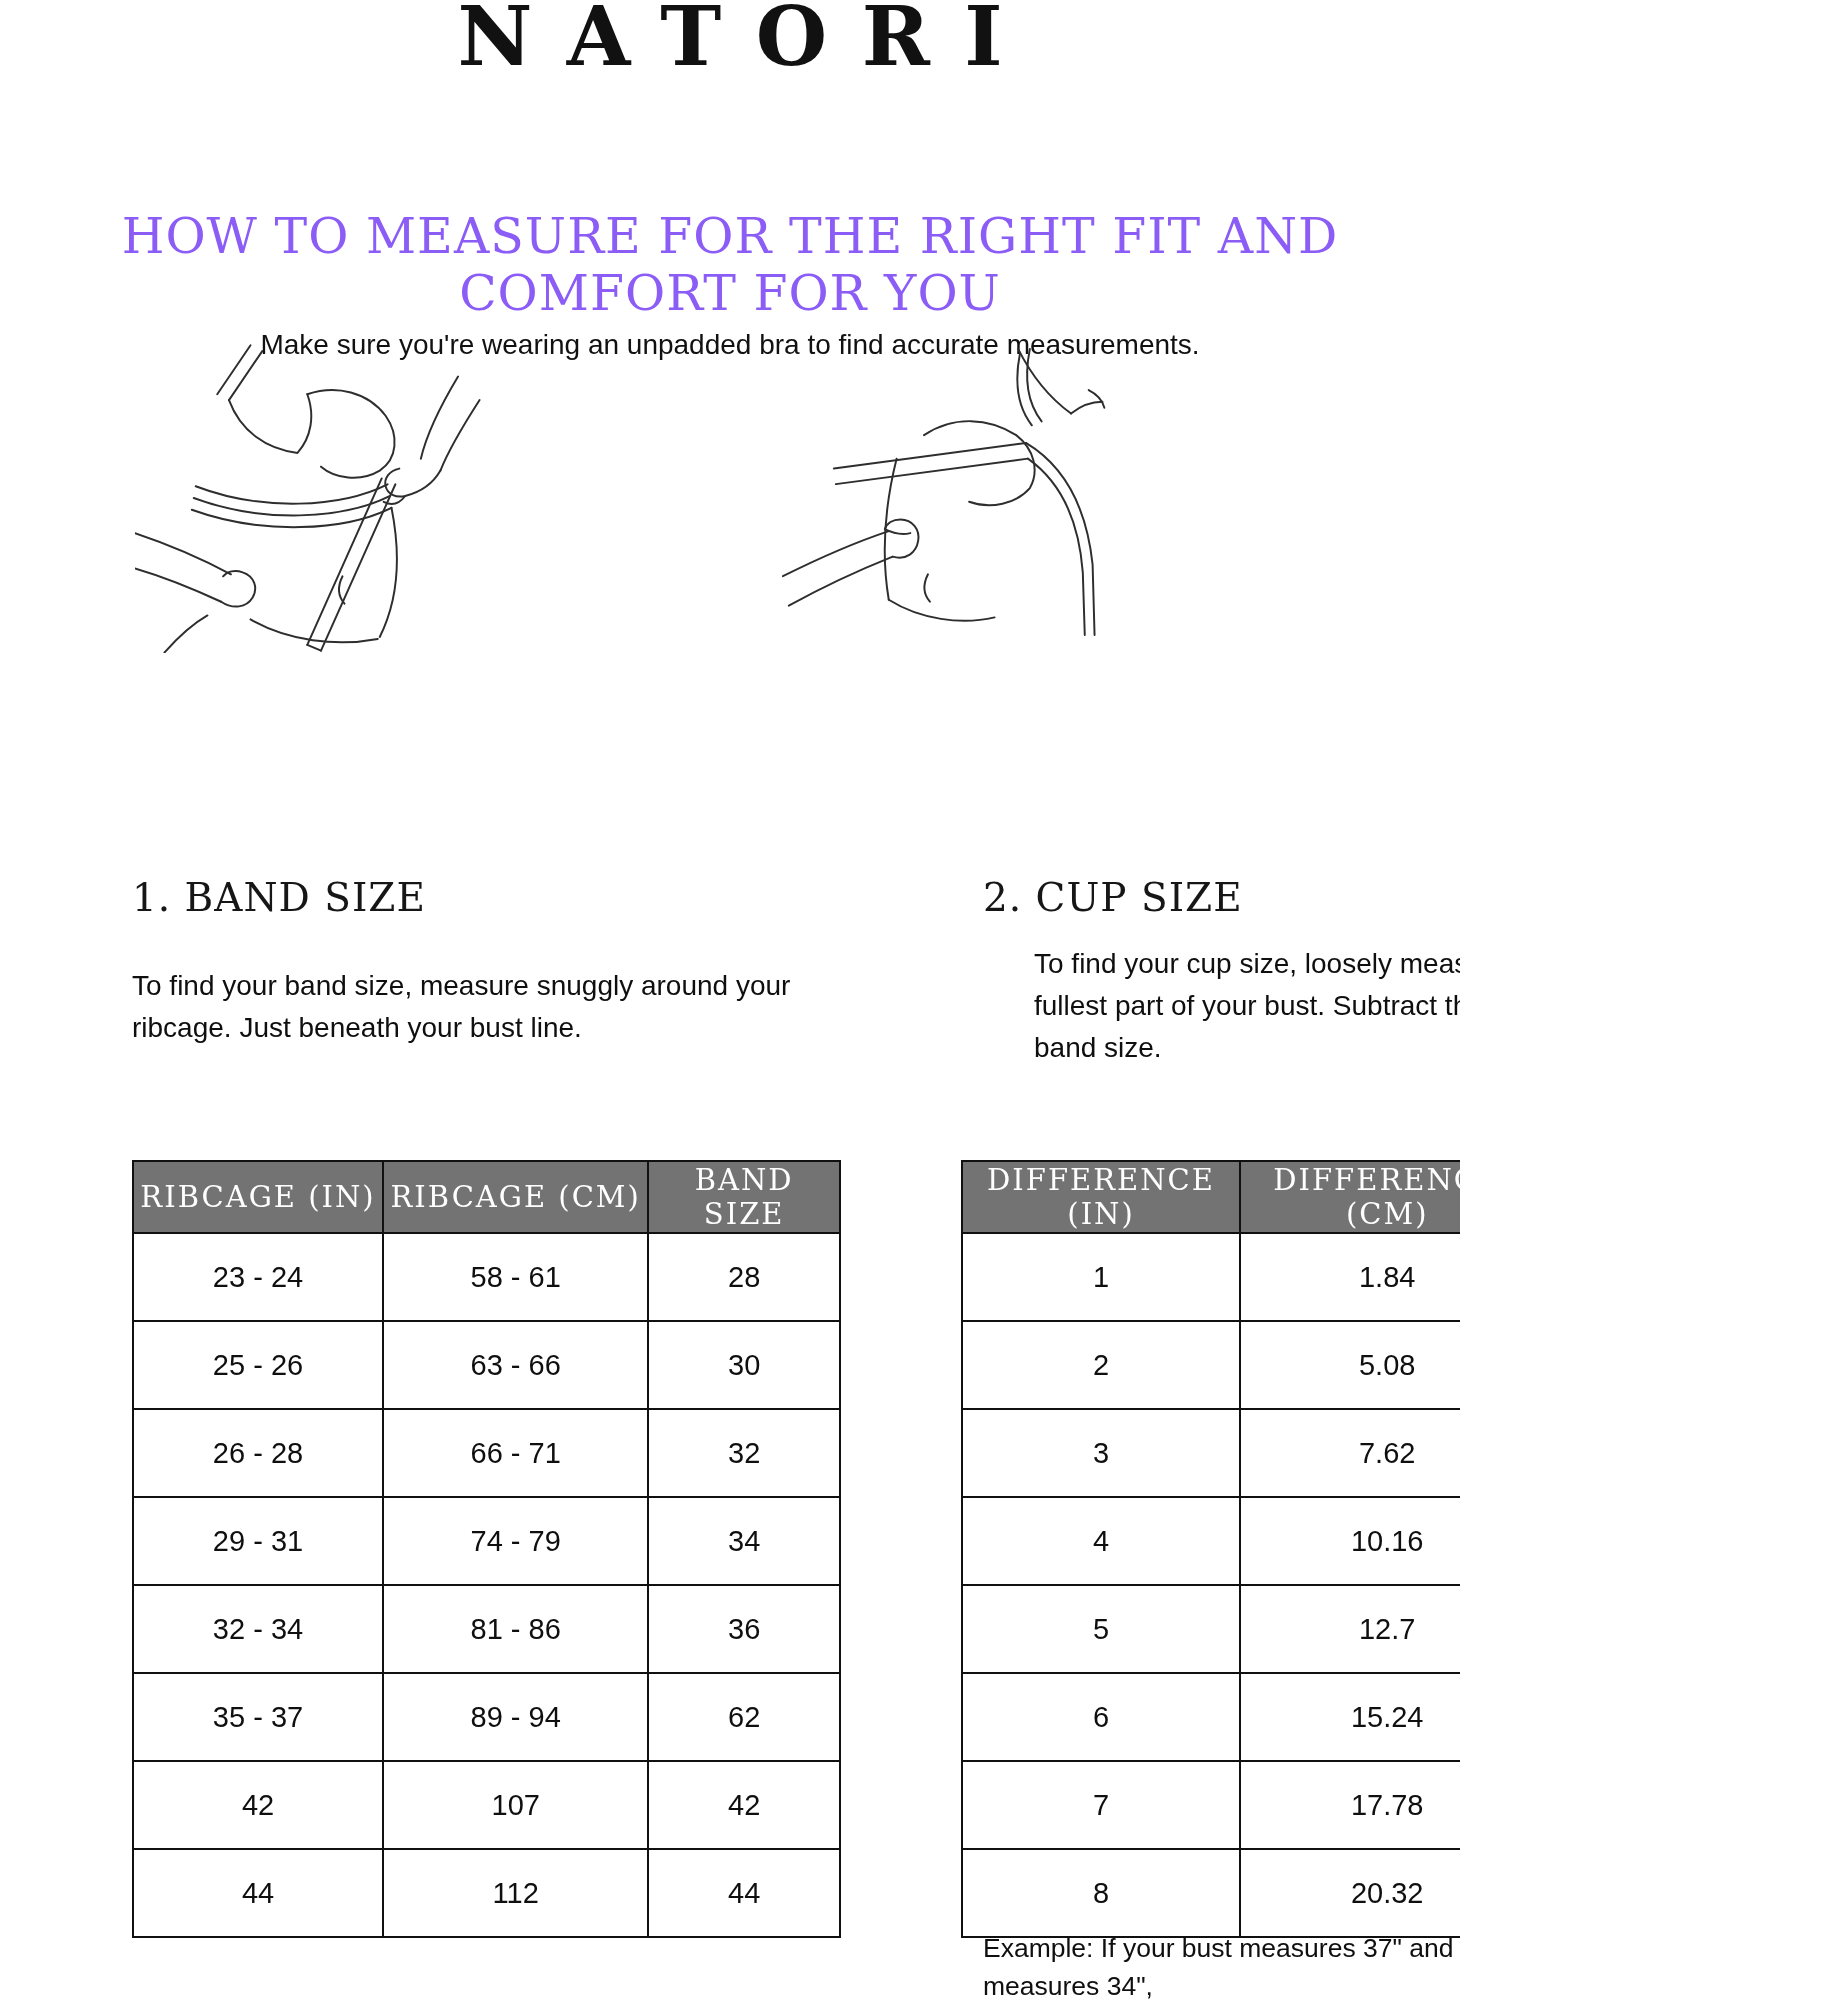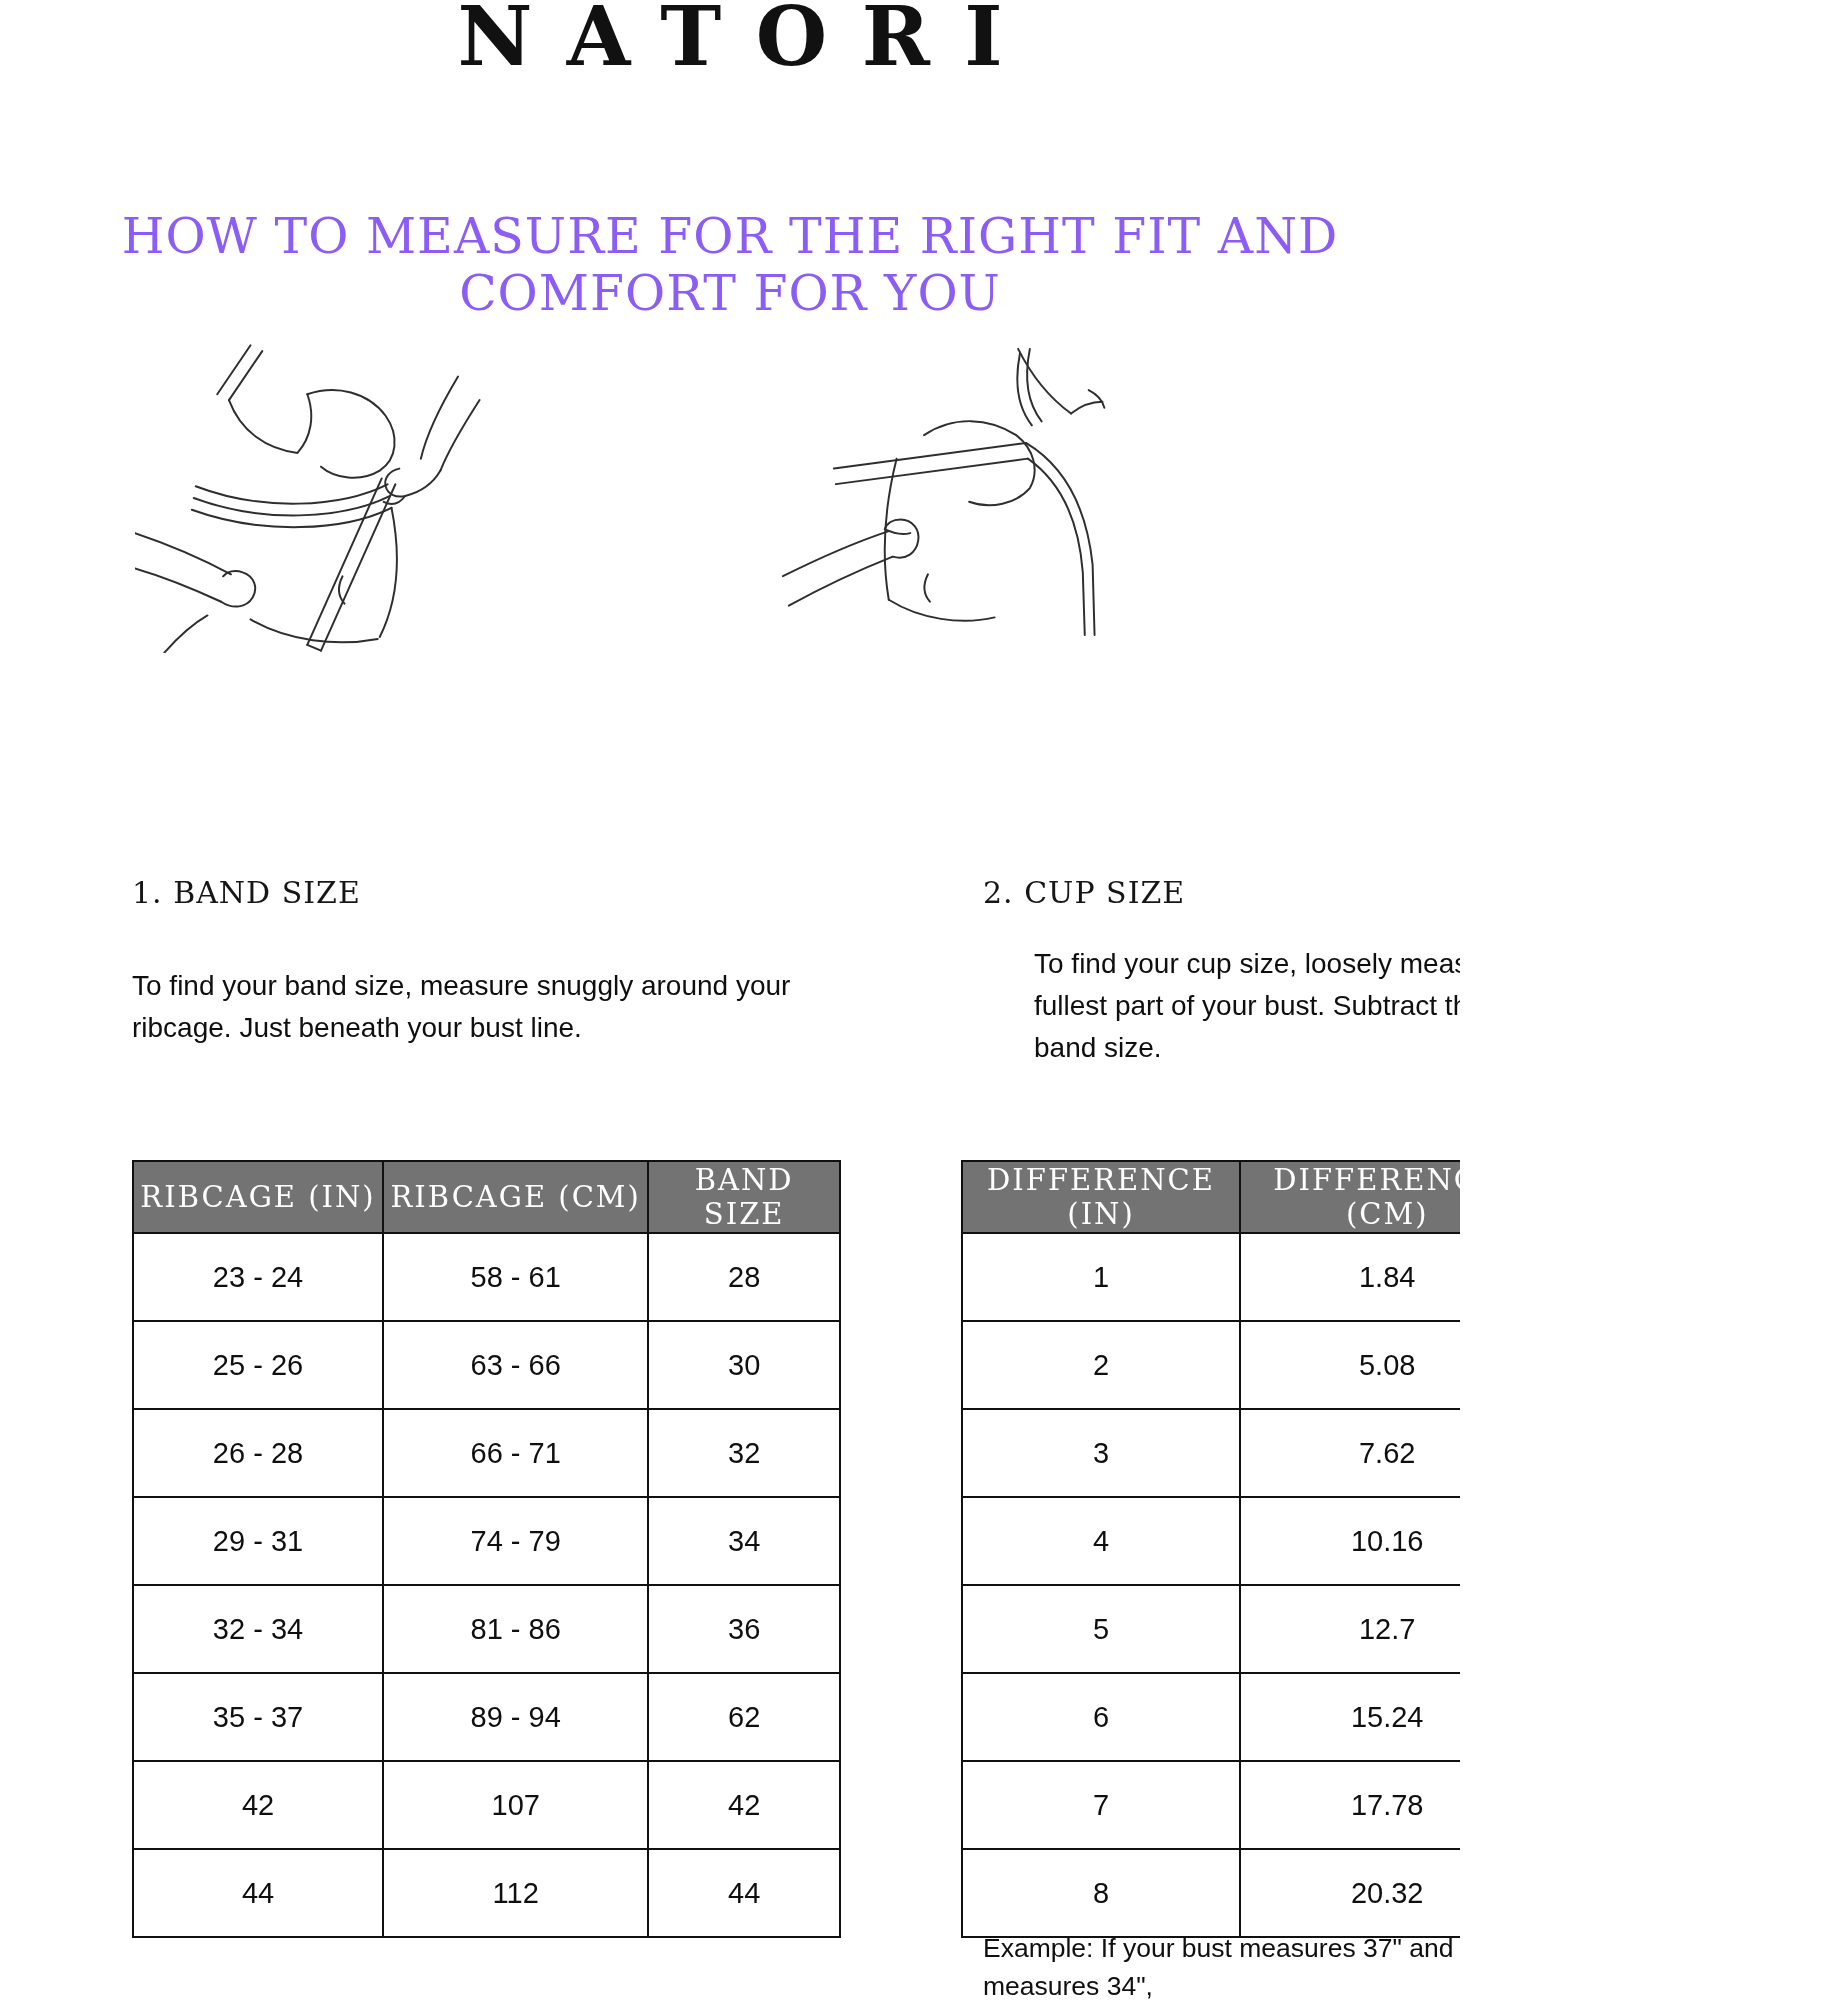--- a/index.html
+++ b/index.html
@@ -19,21 +19,21 @@
             font-size:28px;color:#111;}
 
   .illus{position:absolute;}
   .illus path{fill:none;stroke:#2e2e2e;stroke-width:2;stroke-linecap:round;stroke-linejoin:round;}
 
   #band-illus{left:135px;top:341px;}
   #cup-illus{left:779px;top:343px;}
 
   .section-heading{position:absolute;
       font-family:"DejaVu Serif","Liberation Serif",serif;
-      font-size:30px;letter-spacing:1px;color:#161616;}
+      font-size:39px;letter-spacing:1px;color:#161616;}
   #band-heading{left:132px;top:875px;}
   #cup-heading{left:983px;top:875px;}
 
   .section-desc{position:absolute;font-size:28px;line-height:1.5;color:#0f0f0f;white-space:pre-line;}
   #band-desc{left:132px;top:965px;width:706px;}
   #cup-desc{left:1028px;top:943px;width:716px;margin-left:6px;}
 
   table.size-table{position:absolute;border-collapse:collapse;table-layout:fixed;background:#fff;}
   table.size-table th{background:#737373;color:#ffffff;
       font-family:"DejaVu Serif","Liberation Serif",serif;font-weight:normal;
@@ -56,20 +56,21 @@
 </style>
 </head>
 <body>
 
 <div id="page">
 
   <div id="brand">NATORI</div>
 
   <div id="page-title">HOW TO MEASURE FOR THE RIGHT FIT AND COMFORT FOR YOU</div>
 
+  <div id="subtitle">Make sure you're wearing an unpadded bra to find accurate measurements.</div>
 
   <svg id="band-illus" class="illus" width="372" height="312" viewBox="0 0 380 318" aria-hidden="true">
     <path d="M118,4 L84,54"></path>
     <path d="M130,10 L96,60"></path>
     <path d="M96,60 C108,92 134,110 166,114 C180,98 184,76 176,54"></path>
     <path d="M176,54 C206,44 238,52 256,76 C270,96 268,120 250,132 C230,144 204,140 190,128"></path>
     <path d="M62,148 C130,174 210,170 258,146"></path>
     <path d="M60,160 C130,186 212,182 260,158"></path>
     <path d="M58,172 C130,198 214,194 262,170"></path>
     <path d="M330,36 C312,66 298,94 292,120"></path>

